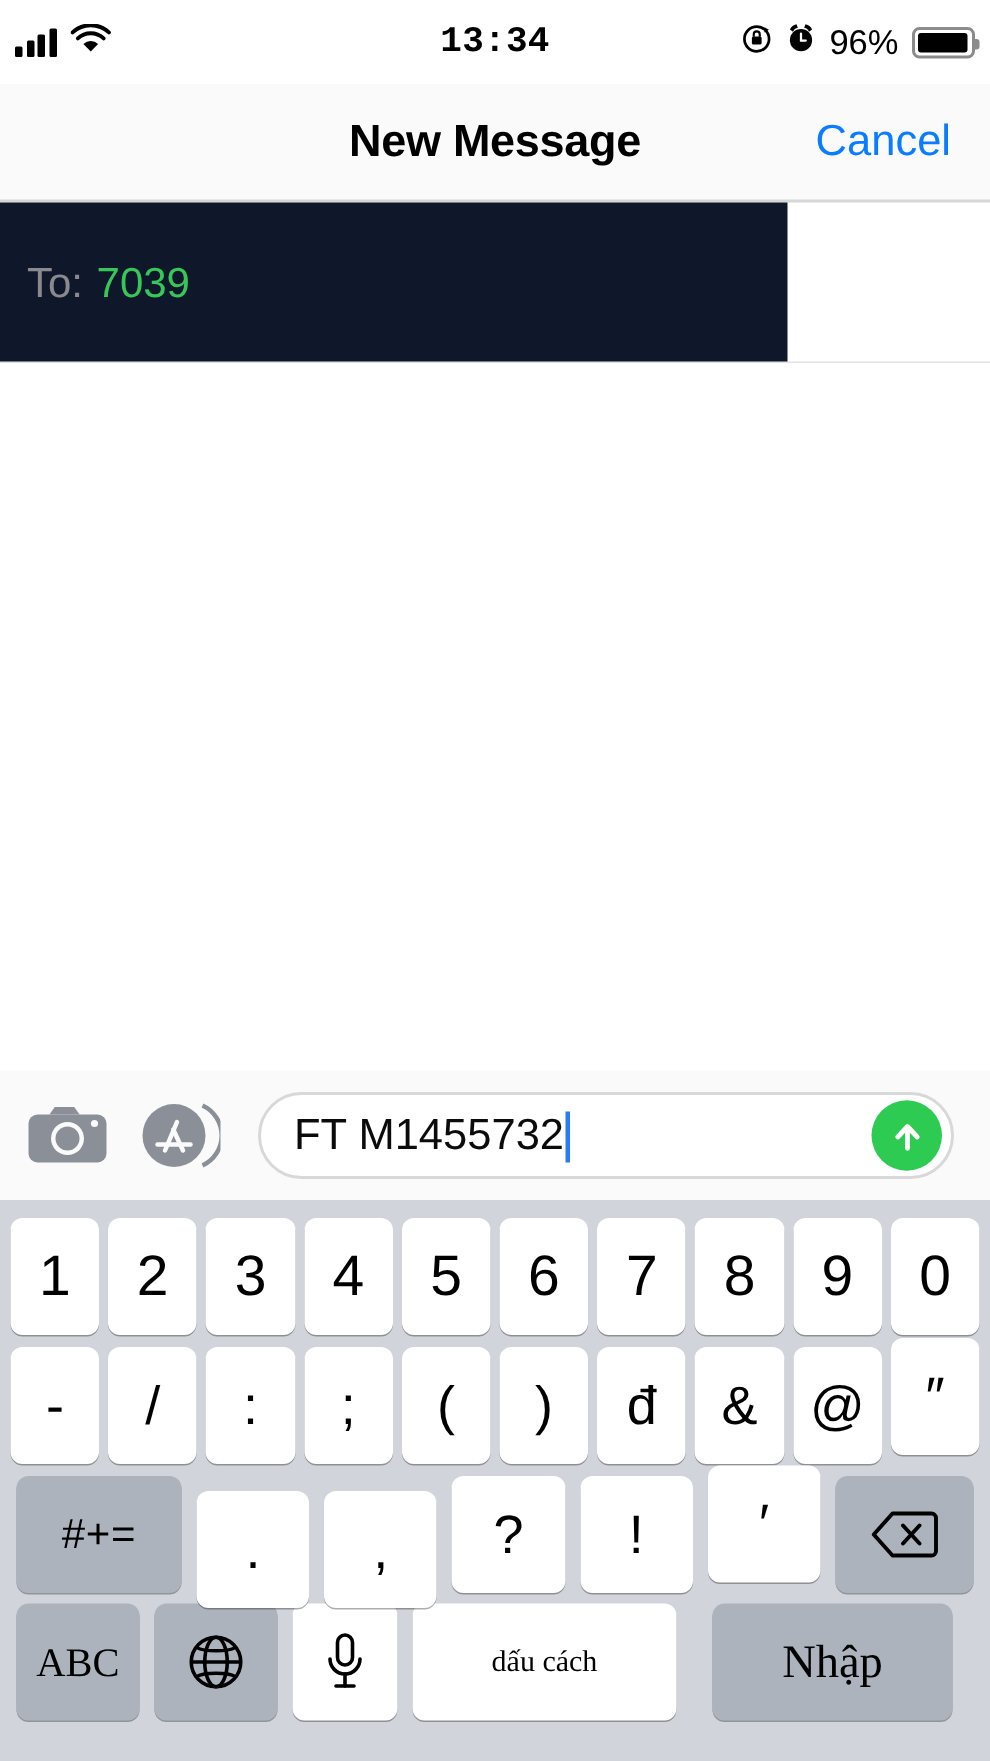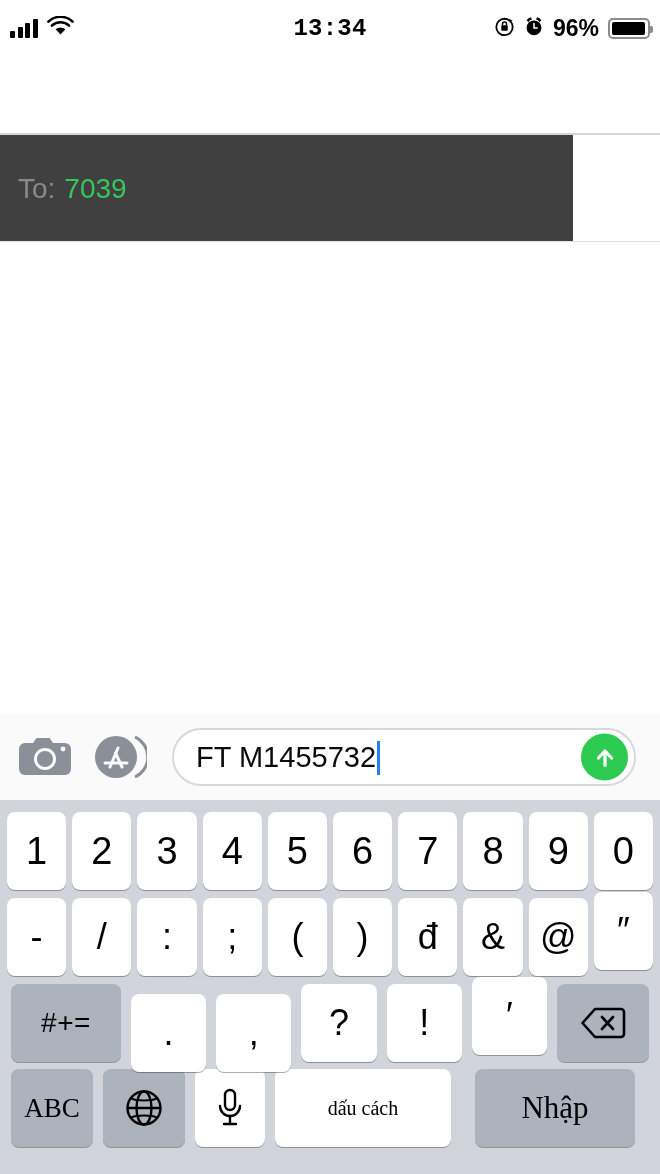--- a/index.html
+++ b/index.html
@@ -16,21 +16,21 @@
   .statusbar {
     position:absolute; top:0; left:0; width:660px; height:56px;
     display:flex; align-items:center; color:#000;
   }
   .sb-left { position:absolute; left:10px; top:0; height:56px; display:flex; align-items:center; gap:9px; }
   .sb-center { position:absolute; left:0; width:660px; text-align:center; top:0; height:56px;
                display:flex; align-items:center; justify-content:center;font-family:Liberation Mono, monospace; }
   .sb-right { position:absolute; right:10px; top:0; height:56px; display:flex; align-items:center; gap:9px; }
   .carrier { font-size:23px; letter-spacing:.1px; font-weight:400; }
   .sb-time { font-size:24px; font-weight:700; letter-spacing:.2px; }
-  .sb-pct { font-size:23px; font-weight:700; letter-spacing:0; }
+  .sb-pct { font-size:23px; font-weight:400; letter-spacing:0; }
   .bars { display:flex; align-items:flex-end; gap:2.5px; height:19px; }
   .bars i { display:block; width:5px; background:#000; border-radius:1px; }
   .bars i:nth-child(1){height:7px}
   .bars i:nth-child(2){height:11px}
   .bars i:nth-child(3){height:15px}
   .bars i:nth-child(4){height:19px}
   .batt {
     position:relative; width:42px; height:21px; border:2.5px solid #8b8b8b;
     border-radius:5px; padding:2px; display:flex; align-items:center;
   }
@@ -48,22 +48,22 @@
   }
   .nav-title { font-size:30px; font-weight:700; color:#000; letter-spacing:-.2px; }
   .nav-cancel {
     position:absolute; right:26px; top:50%; transform:translateY(-50%);
     font-size:29px; color:#0a7cff; font-weight:400;
   }
   .nav-sep { position:absolute; top:133px; left:0; width:660px; height:2px; background:#d6d6d6; }
 
   
   .tofield {
-    position:absolute; top:135px; left:0; width:573px; height:107px;
-    background:#404040; display:flex; align-items:center; padding-left:18px;
+    position:absolute; top:135px; left:0; width:525px; height:107px;
+    background:#0f172a; display:flex; align-items:center; padding-left:18px;
   }
   .to-label { font-size:28px; color:#8a8a8e; font-weight:400; }
   .to-value { font-size:28px; color:#37c759; font-weight:400; margin-left:9px; }
   .to-sep { position:absolute; top:241px; left:0; width:660px; height:1px; background:#e2e2e2; }
 
   
   .conversation { position:absolute; top:242px; left:0; width:660px; height:472px; background:#fff; }
 
   
   .toolbar {
@@ -161,20 +161,24 @@
           <path d="M17.4 4.6 a6 6 0 0 0 -4.4 -3.4 l-.9 2.3 a4 4 0 0 1 3.2 2.6 Z" fill="#000"></path>
         </svg>
       </span>
       <span class="sb-pct">96%</span>
       <span class="batt">
           <span></span>
         </span>
     </div>
   </div>
 
+  <div class="navbar">
+    <span class="nav-title">New Message</span>
+    <span class="nav-cancel">Cancel</span>
+  </div>
   <div class="nav-sep"></div>
 
   <div class="tofield">
     <span class="to-label">To:</span>
     <span class="to-value">7039</span>
   </div>
   <div class="to-sep"></div>
 
   <div class="conversation"></div>
 

